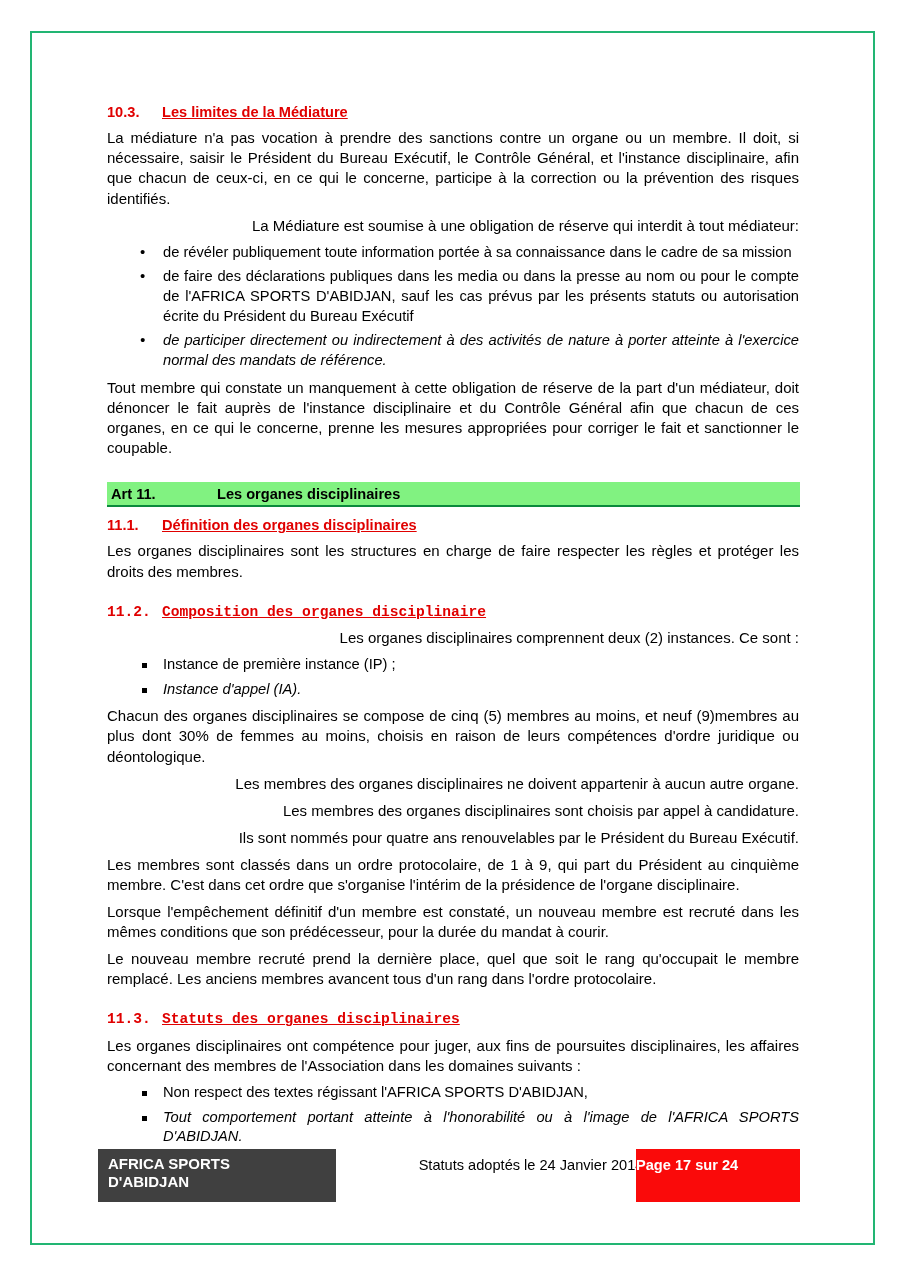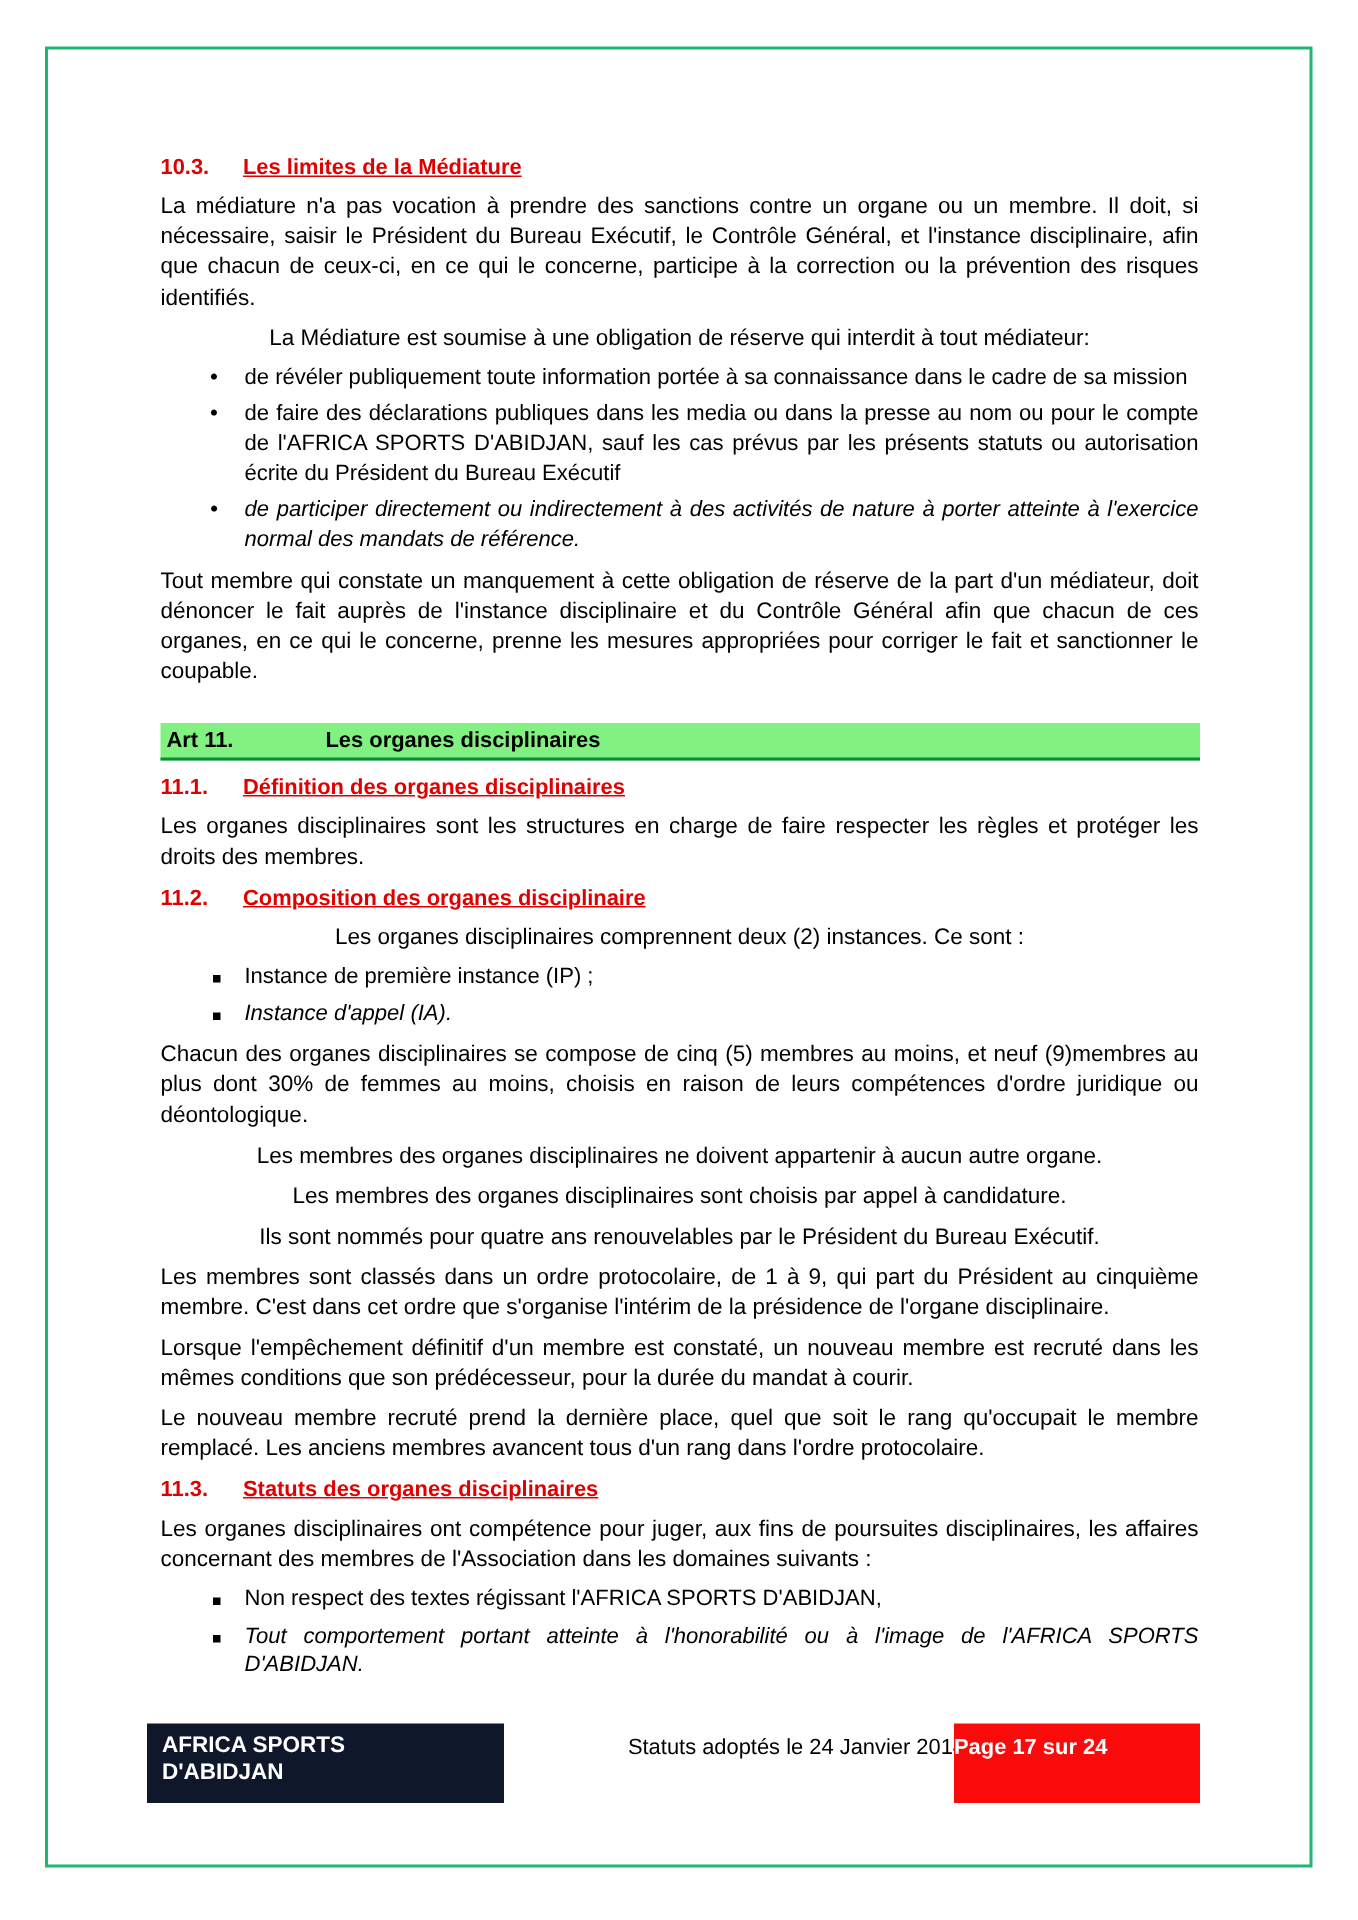--- a/index.html
+++ b/index.html
@@ -47,21 +47,21 @@
     display: flex;
   }
   .h-sub .num {
     width: 55px;
     flex: none;
     text-decoration: none;
   }
   .h-sub .txt {
     text-decoration: underline;
   }
-  .h-sub.tight { margin-top: 8px; }
+  .h-sub.tight { margin-top: 21px; font-family: Liberation Mono, monospace; }
 
   
   .art-bar {
     background: #81f281;
     border-bottom: 2px solid #0a8a3c;
     height: 25px;
     display: flex;
     align-items: center;
     font-weight: bold;
     font-size: 14.6px;
@@ -75,21 +75,21 @@
 
   
   p.body {
     margin: 0 0 7px 0;
     font-size: 15px;
     line-height: 1.34;
     color: #000000;
     text-align: justify;
     text-justify: inter-word;
   }
-  p.body.last-no-just { text-align: center; }
+  p.body.last-no-just { text-align: right; }
 
   
   ul.bl {
     list-style: none;
     margin: 0 0 7px 0;
     padding: 0;
   }
   ul.bl li {
     position: relative;
     padding-left: 56px;
@@ -126,21 +126,21 @@
     top: 1149px;
     width: 702px;
     height: 54px;
   }
   .footer-green {
     position: absolute;
     left: 0;
     top: 0;
     width: 238px;
     height: 53px;
-    background: #0f172a;
+    background: #404040;
     color: #ffffff;
     font-weight: bold;
     font-size: 15px;
     line-height: 1.22;
     padding: 6px 0 0 10px;
     box-sizing: border-box;
   }
   .footer-center {
     position: absolute;
     left: 238px;

